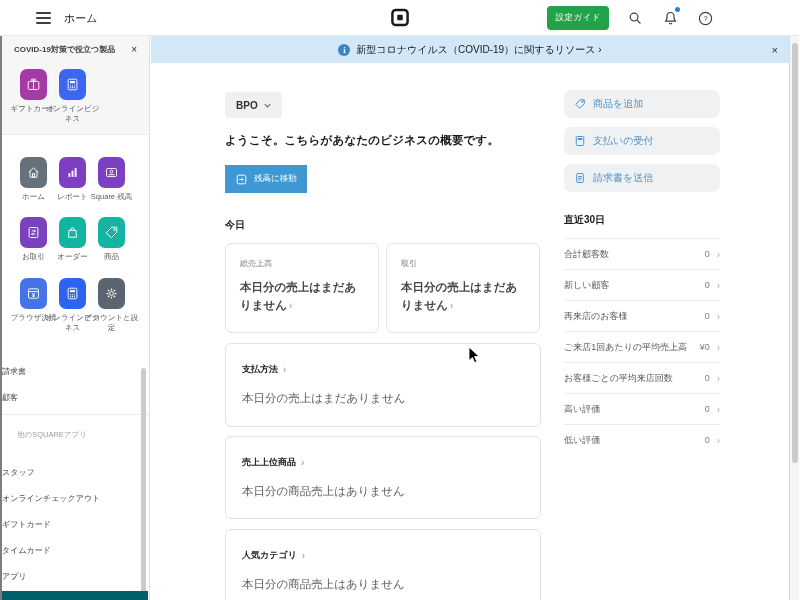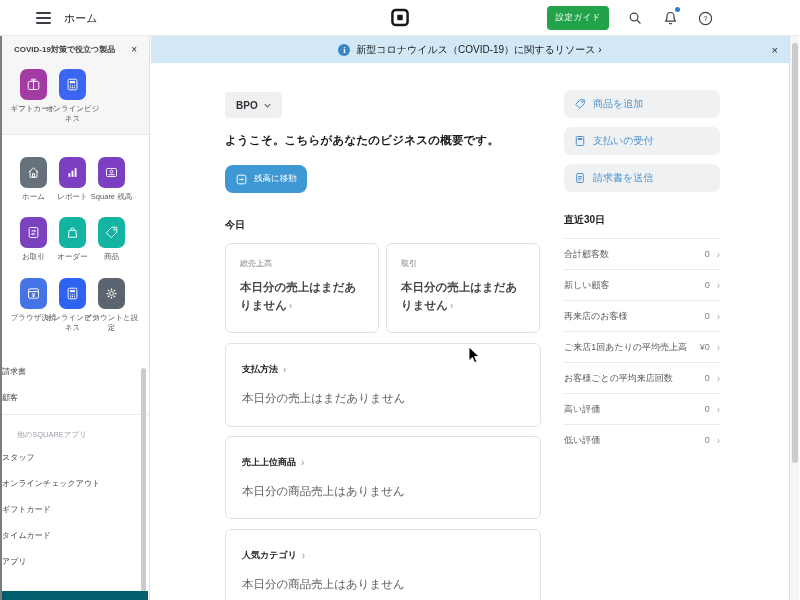--- a/index.html
+++ b/index.html
@@ -42,32 +42,32 @@
   .tile-row { display:flex; padding-left:14px; margin-bottom:15px; }
   .covid .tile-row { margin-bottom:2px; }
   .tile { width:39px; display:flex; flex-direction:column; align-items:center; cursor:pointer; }
   .tile-icon { width:27px; height:31px; border-radius:7px; display:flex; align-items:center; justify-content:center; }
   .tile-label { width:56px; margin:4px -8.5px 0; text-align:center; font-size:7.5px; line-height:1.35; color:#54585d; }
   .grid { margin-top:22px; }
   .nav { margin-top:26px; }
   .nav-item { height:26px; display:flex; align-items:center; padding-left:2px; font-size:8px;
               color:#3f444a; cursor:pointer; }
   .side-divider { height:1px; background:#e9eaec; margin:3px 0 0 0; }
-  .apps-label { margin:15px 0 5px 17px; font-size:7.5px; color:#989ea8; }
+  .apps-label { margin:15px 0 20px 17px; font-size:7.5px; color:#989ea8; }
   .side-scroll { position:absolute; right:3px; top:332px; width:5px; height:228px; background:#c9cbce; border-radius:3px; }
   .teal-bar { position:absolute; left:2px; bottom:0; width:146px; height:9px; z-index:6; }
 
   
   .col-left { position:absolute; left:225px; top:63px; width:316px; }
   .chip { margin-top:29px; display:inline-flex; align-items:center; gap:6px; background:#f0f0f1;
           border-radius:4px; height:26px; padding:0 11px; cursor:pointer; }
   .chip-text { font-size:10px; color:#2d3338; font-weight:600; }
   .welcome { margin-top:15px; font-size:11.5px; font-weight:700; color:#17191c; letter-spacing:.2px; }
   .btn-balance { margin-top:17px; display:inline-flex; align-items:center; gap:6px; background:#3d98d4;
-                 color:#fff; border:none; border-radius:8px; height:28px; padding:0 10px; font-size:8.5px; cursor:pointer; }
+                 color:#fff; border:none; border-radius:0; height:28px; padding:0 10px; font-size:8.5px; cursor:pointer; }
   .section-title { margin-top:25px; font-size:10px; font-weight:700; color:#17191c; }
   .today-row { display:flex; gap:7px; margin-top:11px; }
   .card { background:#fff; border:1px solid #e1e2e4; border-radius:6px; }
   .card-sm { width:154px; height:90px; padding:14px; cursor:pointer; }
   .card-sm-label { font-size:8px; color:#76797c; }
   .card-sm-body { margin-top:9px; font-size:11.5px; font-weight:600; color:#43474b; line-height:1.6; }
   .card-wide { width:316px; padding:14px 16px; margin-top:10px; }
   .card-wide-title { font-size:9px; font-weight:700; color:#17191c; cursor:pointer; display:inline-flex; align-items:center; gap:3px; }
   .card-wide-body { margin-top:15px; font-size:11.5px; font-weight:500; color:#595d61; }
   .card-a { height:84px; } .card-b { height:83px; margin-top:9px; } .card-c { height:84px; }

